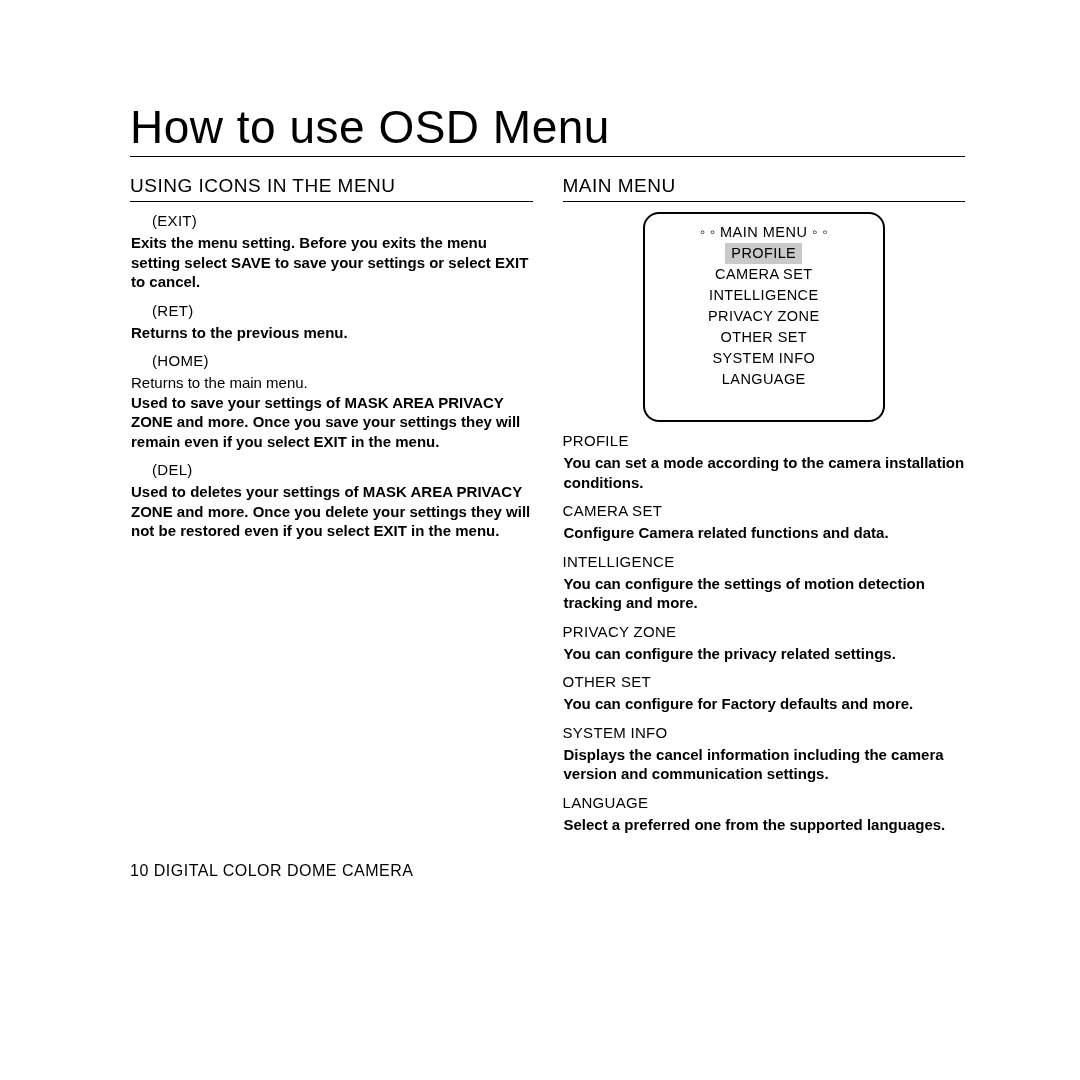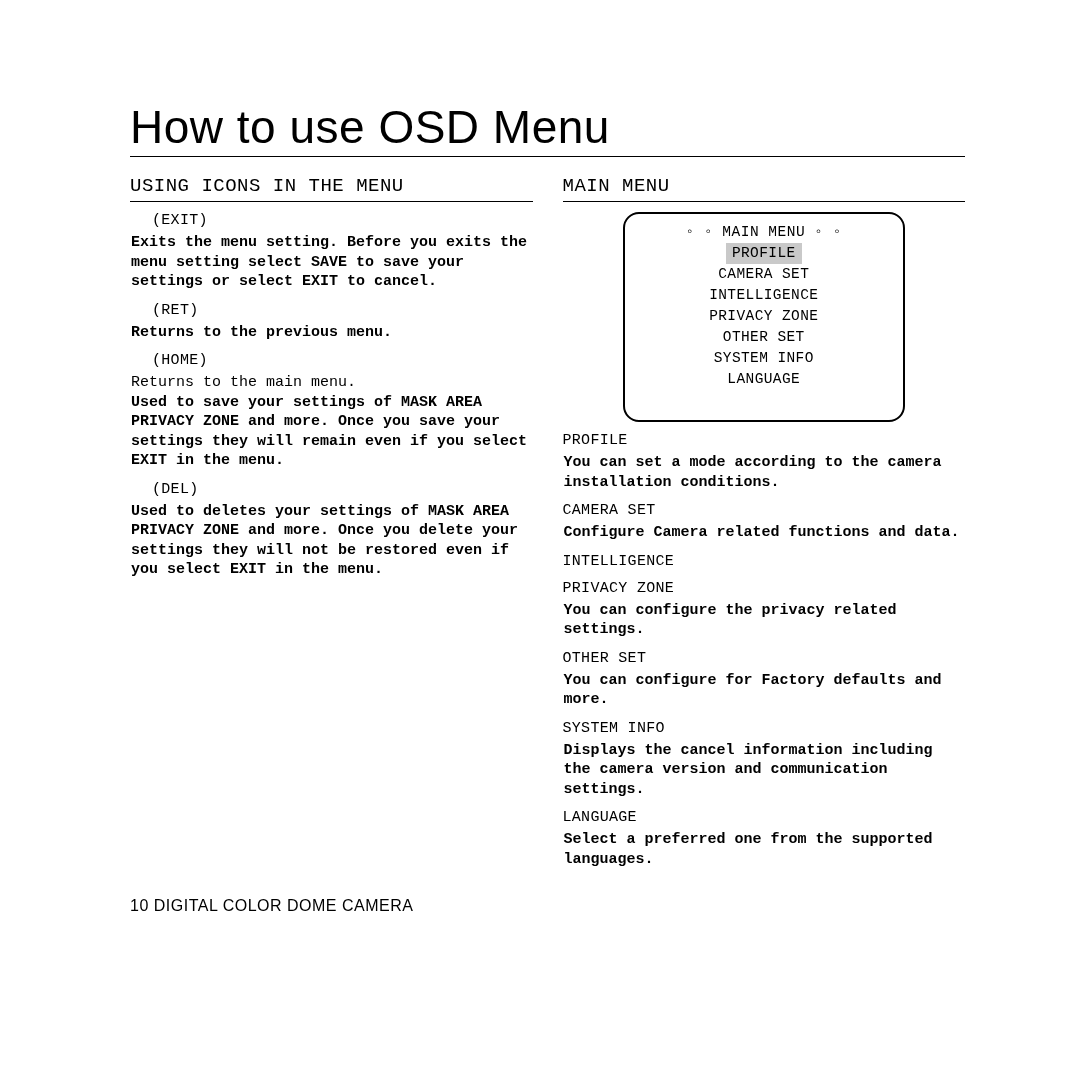--- a/index.html
+++ b/index.html
@@ -15,21 +15,20 @@
     font-size: 46px;
     font-weight: 400;
     border-bottom: 1px solid #000;
     padding-bottom: 2px;
     margin-bottom: 18px;
     letter-spacing: 0.5px;
   }
   .columns {
     display: flex;
     gap: 30px;
-    font-family: Liberation Mono, monospace;
   }
   .col { flex: 1; }
   .section-heading {
     font-size: 19px;
     font-weight: 400;
     letter-spacing: 0.5px;
     border-bottom: 1px solid #000;
     padding-bottom: 4px;
     margin-bottom: 10px;
   }
@@ -40,21 +39,21 @@
   }
   .desc {
     font-size: 15px;
     line-height: 1.3;
     margin-left: 1px;
   }
   .desc.bold { font-weight: 700; }
   .osd-box {
     border: 2px solid #000;
     border-radius: 16px;
-    width: 282px;
+    width: 242px;
     margin: 6px auto 2px auto;
     padding: 8px 10px 30px 10px;
     text-align: center;
     font-size: 14.5px;
     letter-spacing: 0.4px;
     line-height: 1.45;
   }
   .osd-title { letter-spacing: 0.5px; }
   .osd-item.selected {
     background: #c9c9c9;
@@ -114,20 +113,21 @@
       <div class="osd-item">LANGUAGE</div>
     </div>
 
     <div class="menu-label">PROFILE</div>
     <div class="desc bold">You can set a mode according to the camera installation conditions.</div>
 
     <div class="menu-label">CAMERA SET</div>
     <div class="desc bold">Configure Camera related functions and data.</div>
 
     <div class="menu-label">INTELLIGENCE</div>
+    <div class="desc bold">You can configure the settings of motion detection tracking and more.</div>
 
     <div class="menu-label">PRIVACY ZONE</div>
     <div class="desc bold">You can configure the privacy related settings.</div>
 
     <div class="menu-label">OTHER SET</div>
     <div class="desc bold">You can configure for Factory defaults and more.</div>
 
     <div class="menu-label">SYSTEM INFO</div>
     <div class="desc bold">Displays the cancel information including the camera version and communication settings.</div>
 

